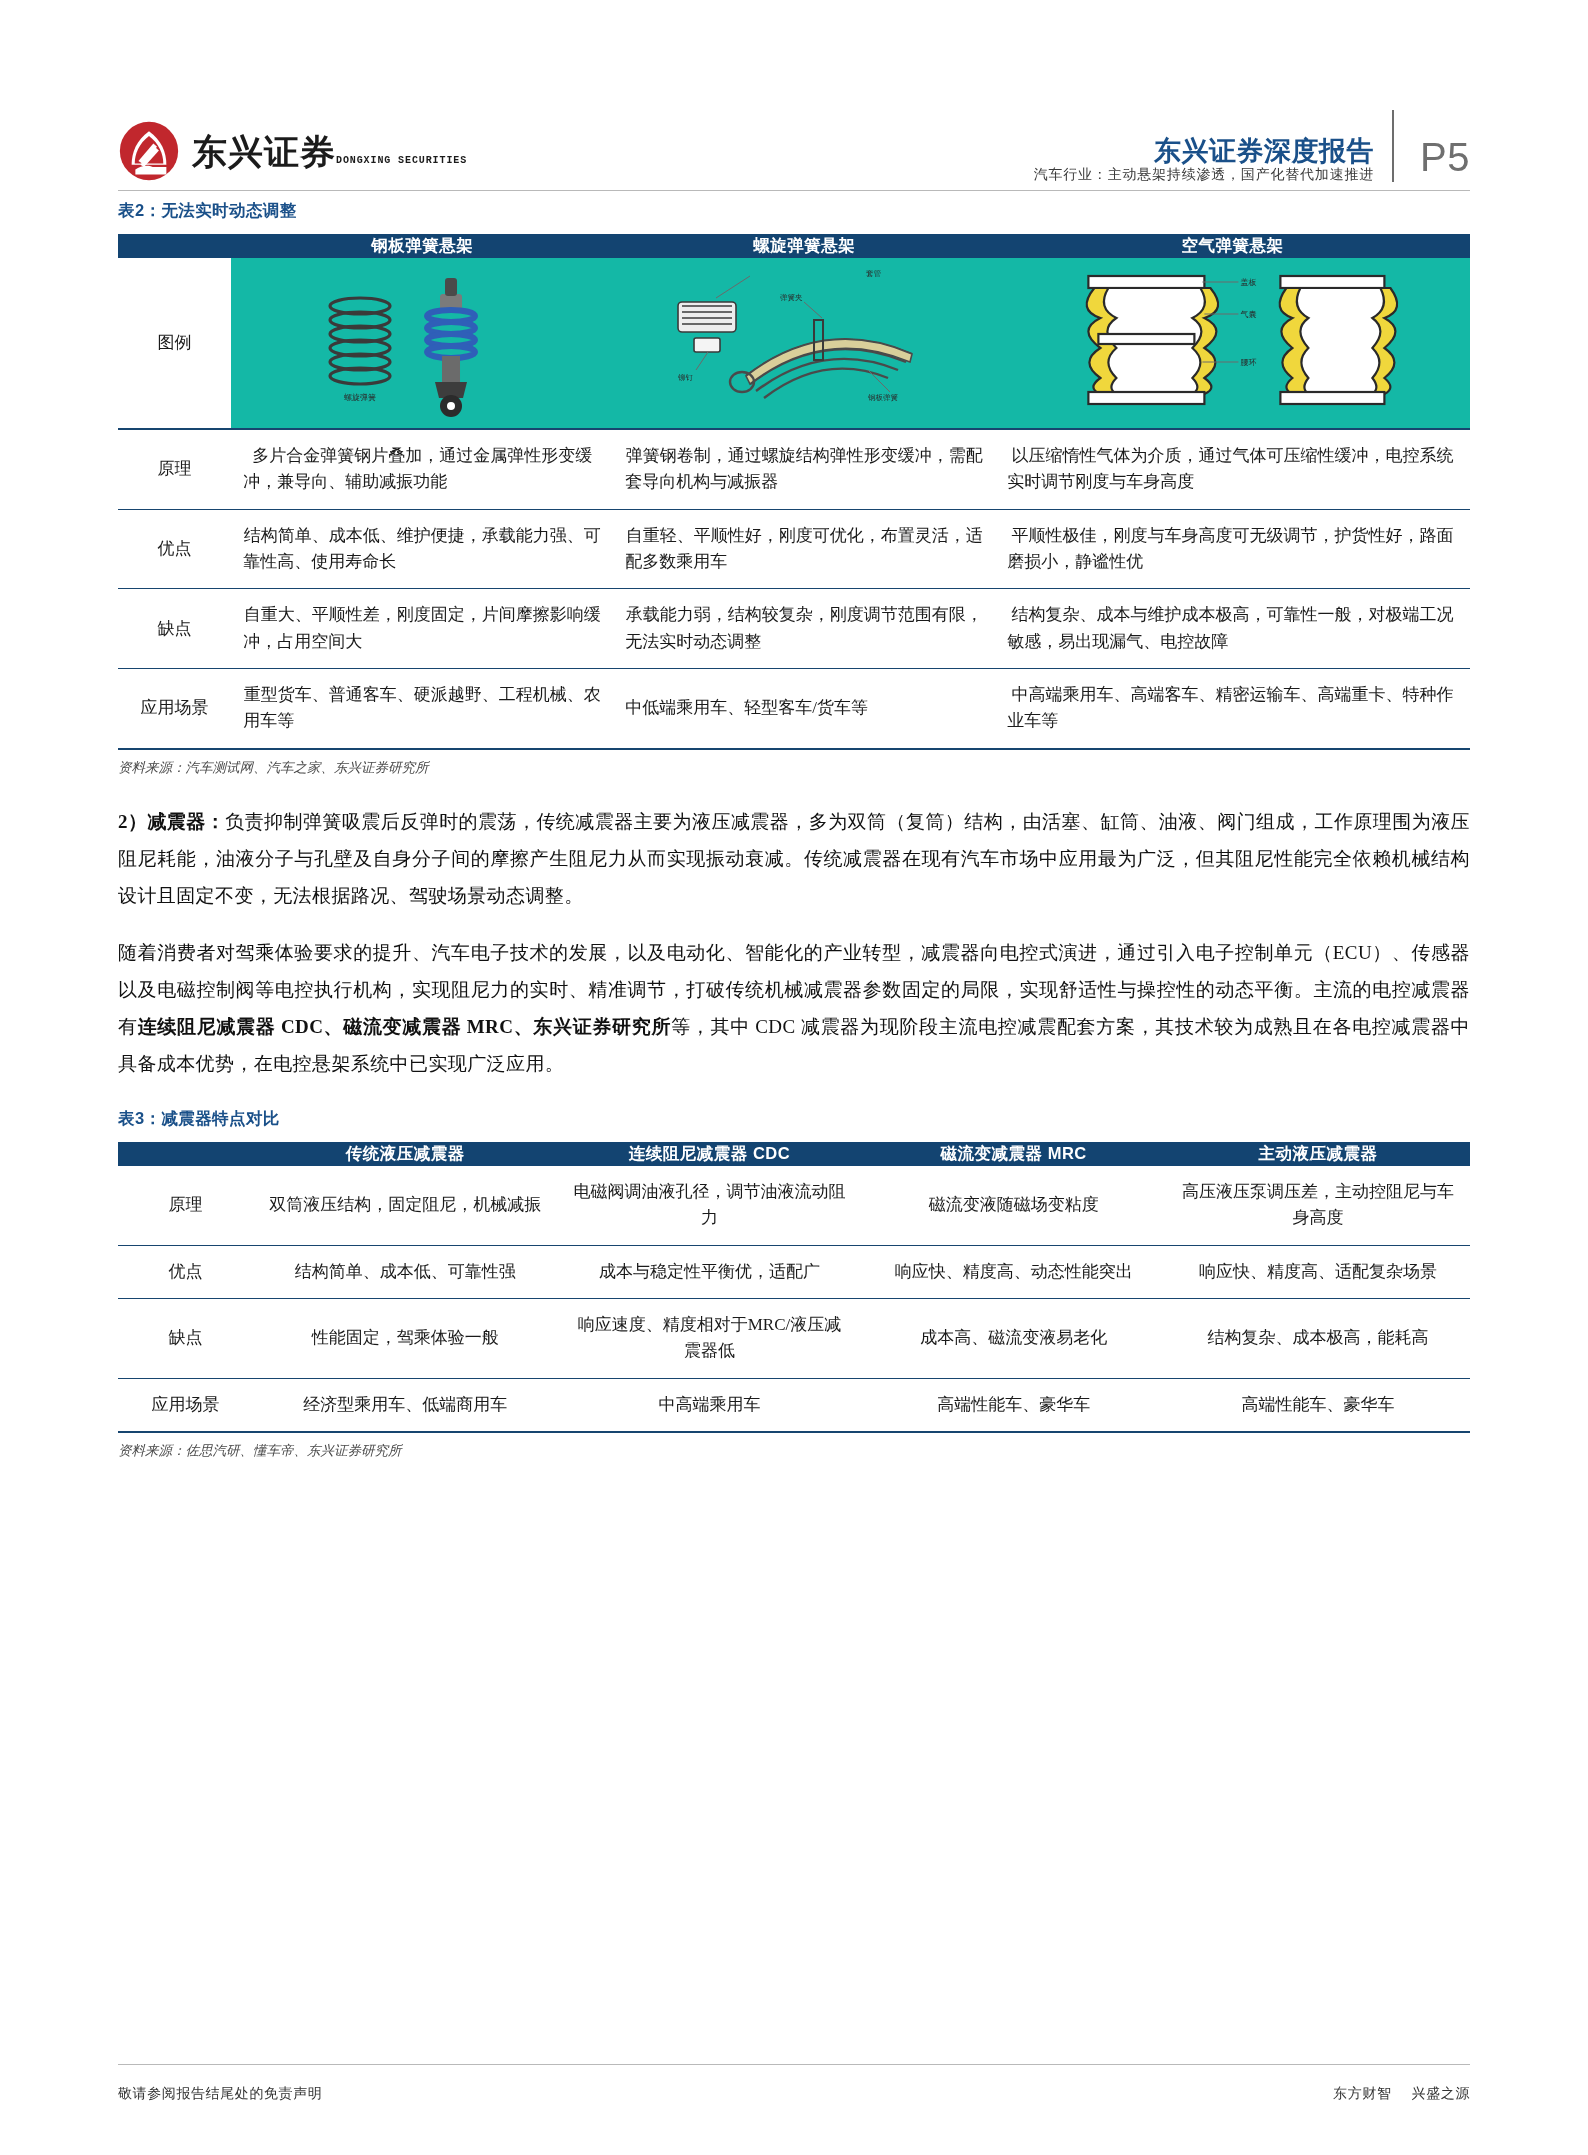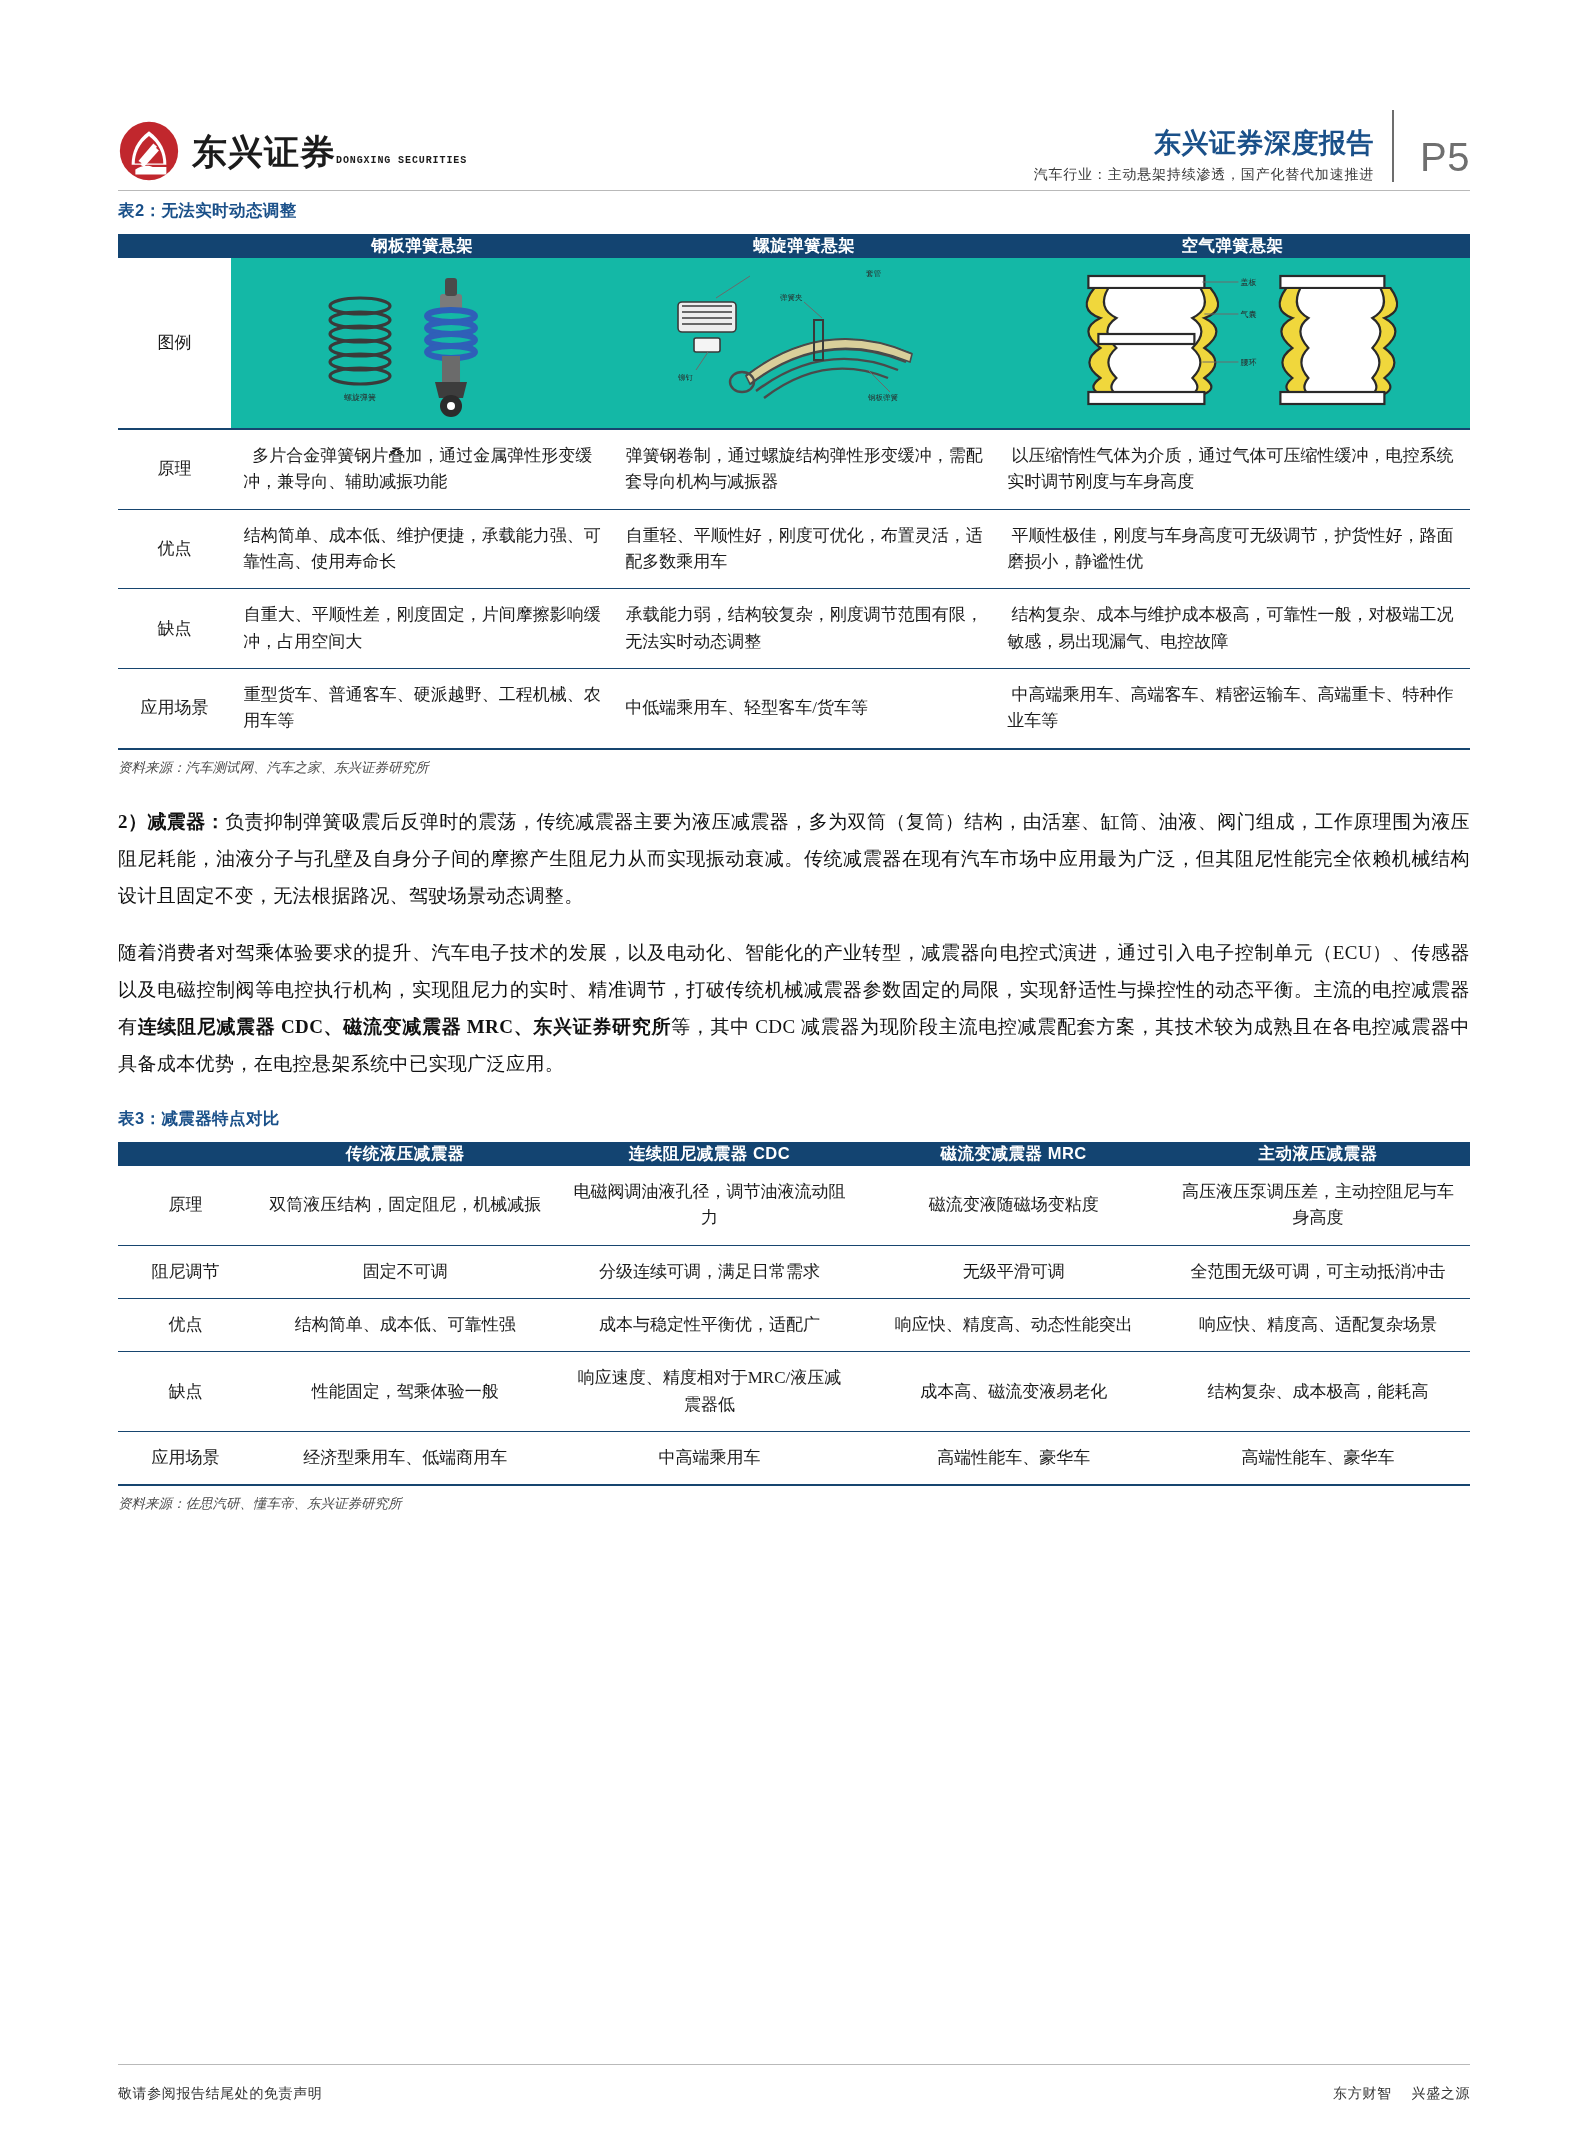--- a/index.html
+++ b/index.html
@@ -80,21 +80,20 @@
     font-size: 27px;
     color: #1a5089;
     letter-spacing: 0.5px;
     line-height: 1.2;
   }
   .report-sub {
     font-family: "Liberation Serif", serif;
     font-size: 14px;
     color: #3a3a3a;
     letter-spacing: 0.8px;
-    margin-top: 8px;
     line-height: 1.2;
   }
   .header-divider {
     width: 2px;
     background: #6d6d6d;
     height: 72px;
     margin-bottom: 2px;
   }
   .page-num {
     font-family: "Liberation Sans", sans-serif;
@@ -431,27 +430,20 @@
       </thead>
       <tbody>
         <tr>
           <td class="rowlabel">原理</td>
           <td>双筒液压结构，固定阻尼，机械减振</td>
           <td>电磁阀调油液孔径，调节油液流动阻力</td>
           <td>磁流变液随磁场变粘度</td>
           <td>高压液压泵调压差，主动控阻尼与车身高度</td>
         </tr>
         <tr>
-          <td class="rowlabel">阻尼调节</td>
-          <td>固定不可调</td>
-          <td>分级连续可调，满足日常需求</td>
-          <td>无级平滑可调</td>
-          <td>全范围无级可调，可主动抵消冲击</td>
-        </tr>
-        <tr>
           <td class="rowlabel">优点</td>
           <td>结构简单、成本低、可靠性强</td>
           <td>成本与稳定性平衡优，适配广</td>
           <td>响应快、精度高、动态性能突出</td>
           <td>响应快、精度高、适配复杂场景</td>
         </tr>
         <tr>
           <td class="rowlabel">缺点</td>
           <td>性能固定，驾乘体验一般</td>
           <td>响应速度、精度相对于MRC/液压减震器低</td>

